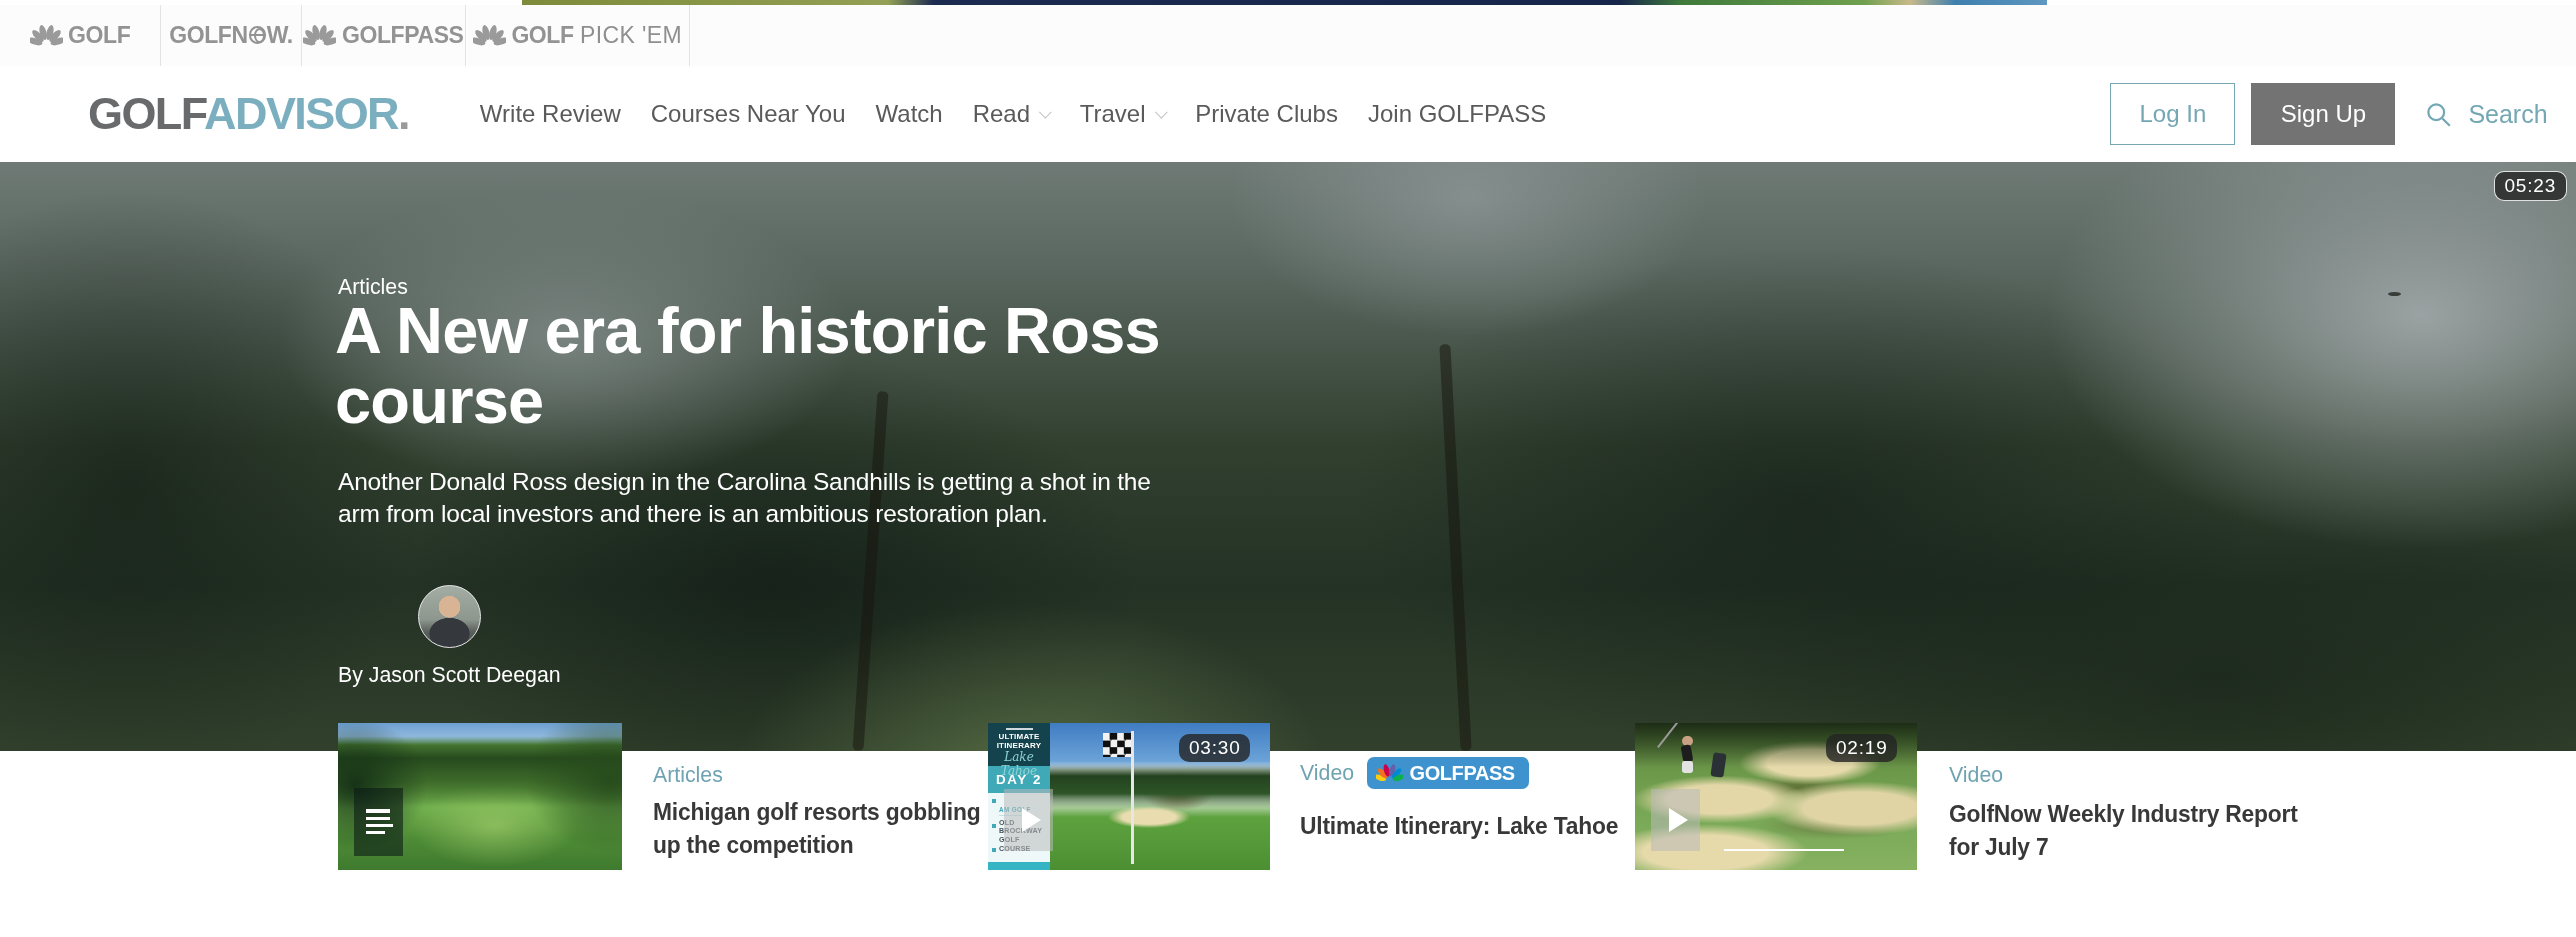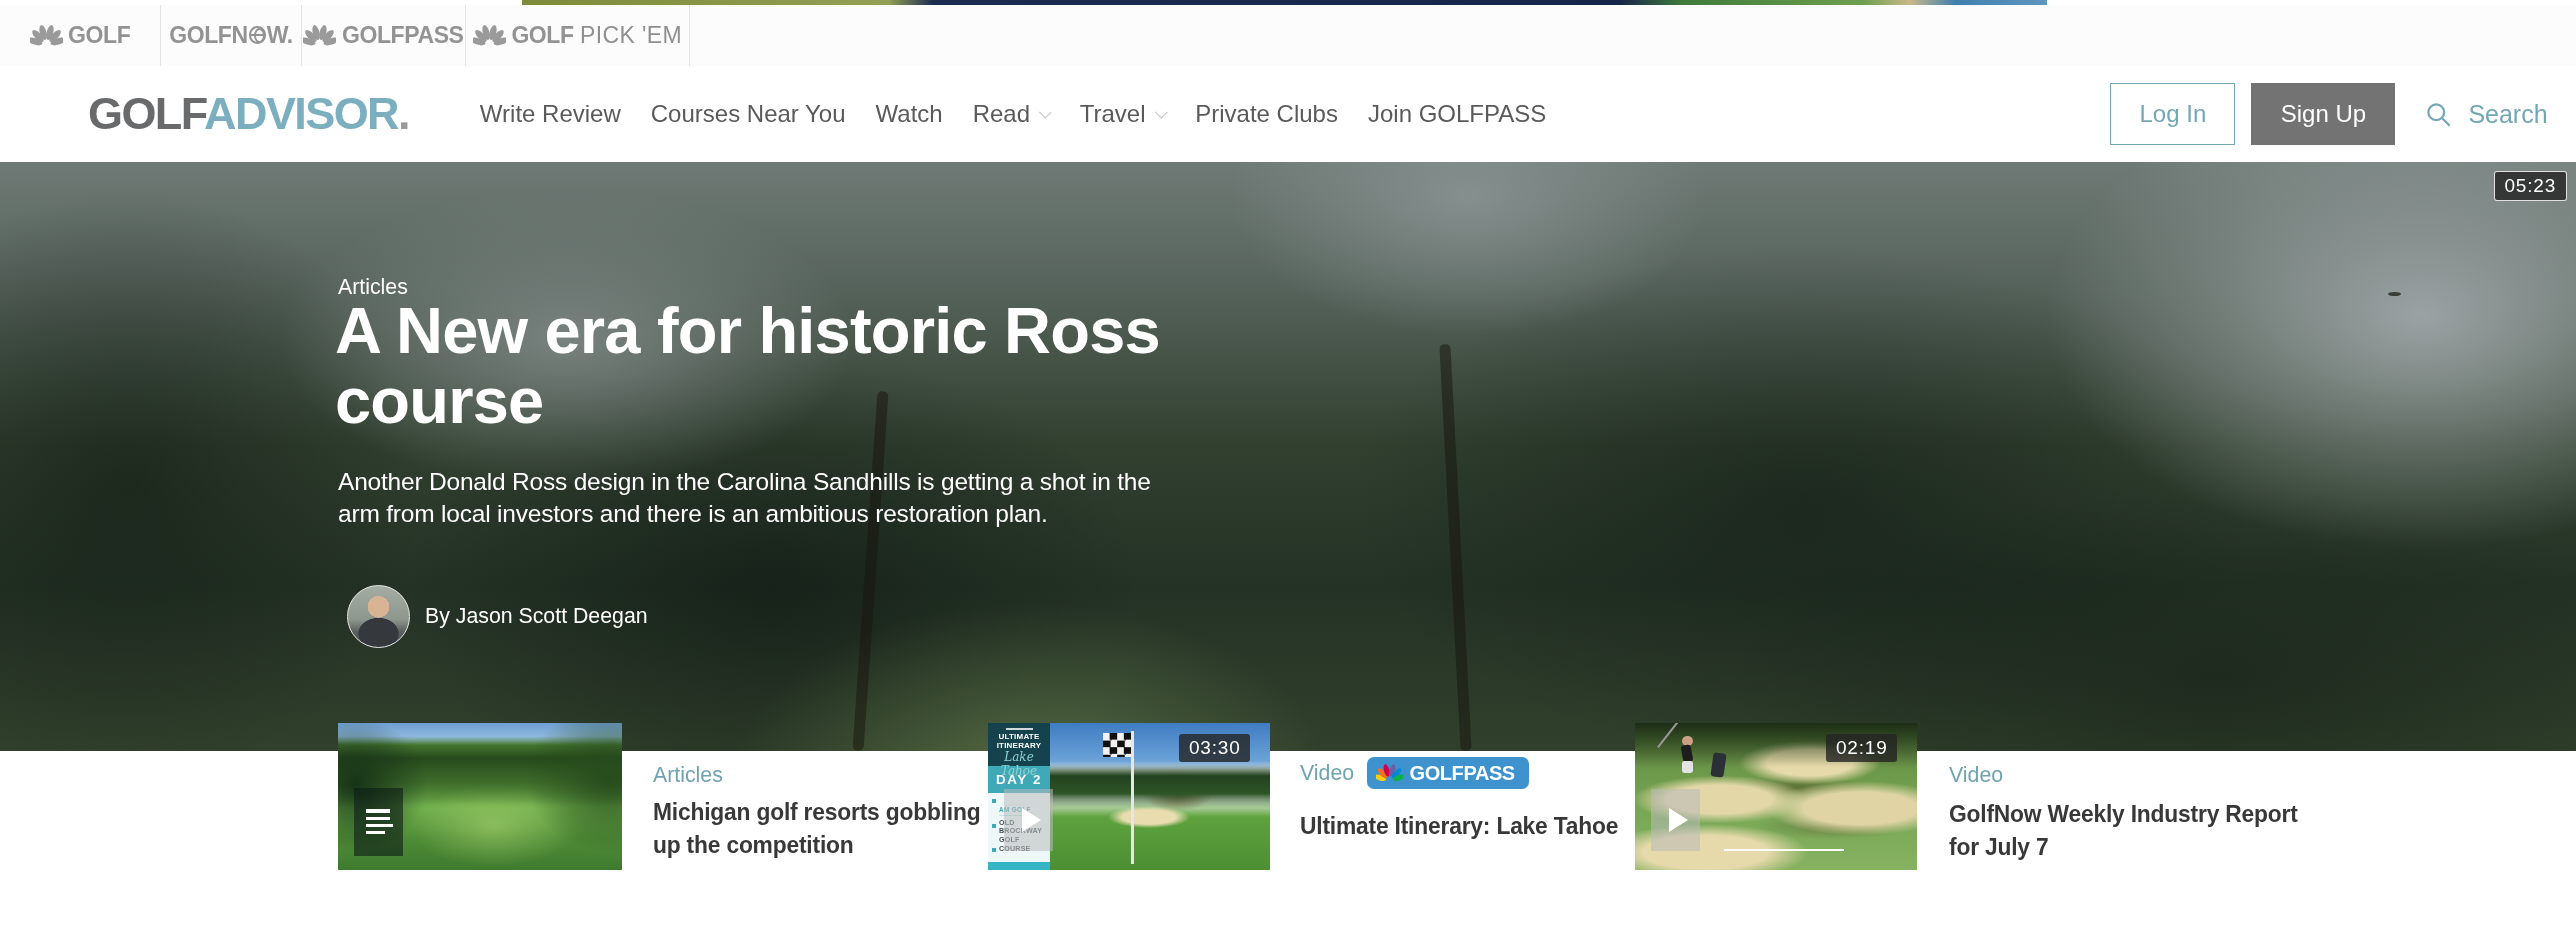--- a/index.html
+++ b/index.html
@@ -50,29 +50,29 @@
       radial-gradient(ellipse 395px 395px at 5% 55%, rgba(18,28,20,0.6), rgba(18,28,20,0) 75%),
       linear-gradient(180deg,#6f7a76 0%,#55625a 22%,#31402f 48%,#243225 72%,#31402c 100%); }
   .trunk { position:absolute; width:11px; background:rgba(24,20,14,0.5); border-radius:4.7px; }
   .trunk.t-a { left:865px; top:229px; height:360px; transform:rotate(4deg); }
   .trunk.t-b { left:1450px; top:182px; height:407px; transform:rotate(-3deg); }
   .bird { position:absolute; left:2388px; top:130px; width:12.6px; height:4px; background:#383d38; border-radius:50%; }
   .hero-eyebrow { position:absolute; left:338px; top:113px; font-size:21.3px; color:#fff; cursor:pointer; }
   .hero-title { position:absolute; left:335px; top:134px; width:1011px; font-size:65px; line-height:70px;
     font-weight:bold; color:#fff; letter-spacing:-0.8px; cursor:pointer; }
   .hero-sub { position:absolute; left:338px; top:304px; width:826px; font-size:24.5px; line-height:32px; color:#fff; letter-spacing:-0.2px; }
-  .hero-author { position:absolute; left:347px; top:423px; display:flex; align-items:center; gap:15px; }
+  .hero-author { position:absolute; left:338px; top:423px; display:flex; align-items:center; gap:15px;flex-direction:column; }
   .avatar { width:63px; height:63px; border-radius:50%; border:1.6px solid #e8e8e8; overflow:hidden;
     background:
       radial-gradient(circle 11px at 50% 34%, #d8b394 97%, rgba(216,179,148,0) 100%),
       radial-gradient(ellipse 20.5px 16px at 50% 78%, #35383c 96%, rgba(53,56,60,0) 100%),
       linear-gradient(180deg,#a3ada4 0%,#8d978e 55%,#5a605c 75%,#474b4e 100%); }
   .author-name { font-size:21.3px; color:#fff; cursor:pointer; }
   .duration-badge { position:absolute; background:rgba(35,35,35,0.8); color:#fff; font-size:19px;
-    padding:3.2px 9.5px; border-radius:3px; letter-spacing:0.8px; }
+    padding:3.2px 9.5px; border-radius:10px; letter-spacing:0.8px; }
   .hero .duration-badge { top:8.7px; right:9.5px; border:0.8px solid rgba(255,255,255,0.85); }
 
   
   .cards-section { position:absolute; left:0; top:751px; width:100%; height:186px; background:#fff; }
   .thumb { position:absolute; top:723px; height:147px; overflow:hidden; cursor:pointer; }
   .thumb.t1 { left:338px; width:284px;
     background:
       radial-gradient(ellipse 103px 95px at 6% 42%, rgba(20,48,22,0.95), rgba(20,48,22,0) 70%),
       radial-gradient(ellipse 119px 103px at 96% 38%, rgba(38,74,28,0.95), rgba(38,74,28,0) 72%),
       linear-gradient(180deg, #6d9fd2 0%, #8fb7dd 9%, rgba(0,0,0,0) 15%),

